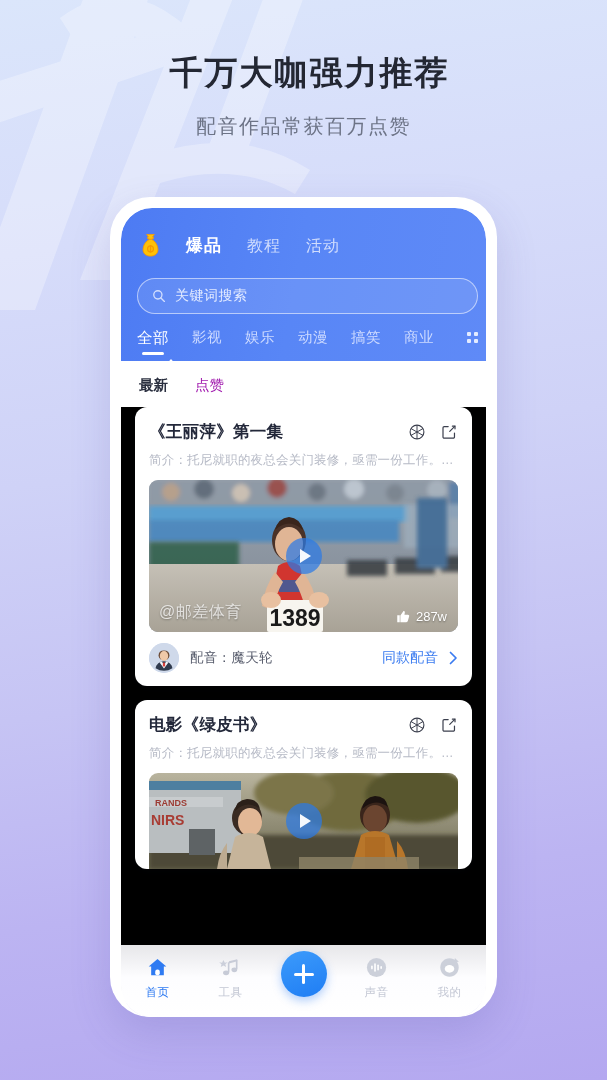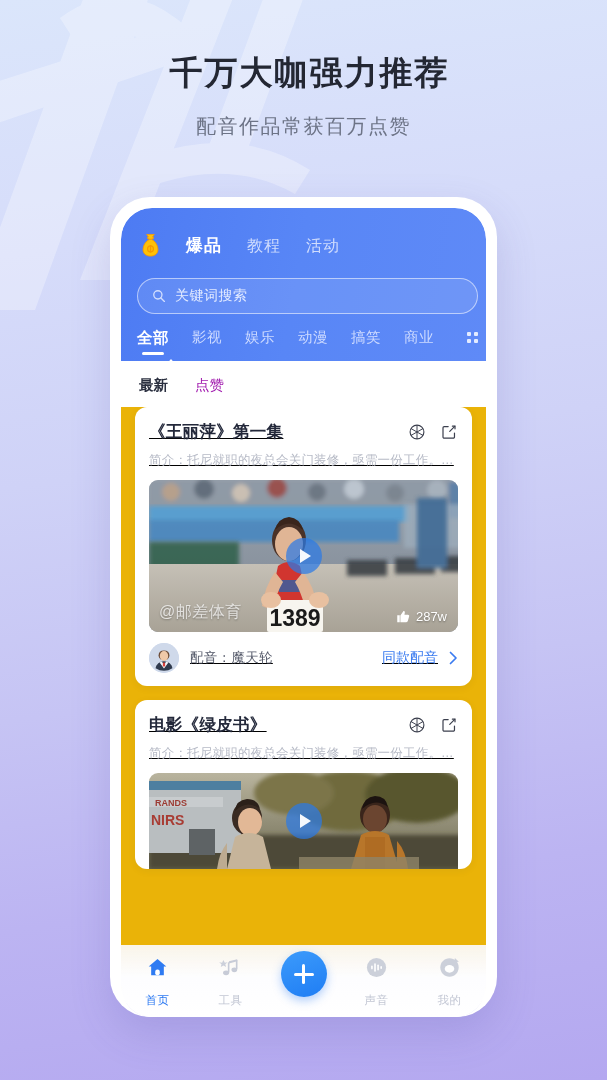--- a/index.html
+++ b/index.html
@@ -57,39 +57,39 @@
     background: rgba(255,255,255,0.10);
     display: flex; align-items: center; padding: 0 14px;
   }
   .search-icon { width: 14px; height: 14px; flex: none; margin-right: 9px; opacity: .85; }
   .search-ph { font-size: 14px; color: #e2eaff; letter-spacing: .5px; }
 
   
   .cats { margin-top: 14px; display: flex; align-items: flex-start; padding-bottom: 4px; }
   .cat { font-size: 14.5px; color: #cddaff; letter-spacing: .5px; position: relative; padding-bottom: 8px; }
   .cat + .cat { margin-left: 23px; }
-  .cat.active { color: #ffffff; font-weight: bold; font-size: 15.5px; }
+  .cat.active { color: #ffffff; font-weight: normal; font-size: 15.5px; }
   .cat.active::after {
     content: ""; position: absolute; left: 50%; transform: translateX(-50%);
     bottom: 2px; width: 22px; height: 3px; background: #fff; border-radius: 2px;
   }
   .cat-more { margin-left: auto; display: grid; grid-template-columns: 4px 4px; gap: 3px; margin-top: 4px; }
   .cat-more i { width: 4px; height: 4px; background: #e3ebff; border-radius: 1px; display: block; }
   .header-notch {
     position: absolute; left: 42px; bottom: -7px; width: 16px; height: 9px;
     background: #ffffff; clip-path: polygon(50% 0, 100% 100%, 0 100%);
   }
 
   
   .sort-row { display: flex; align-items: center; gap: 27px; padding: 15px 18px 12px 18px; background: #fff; text-align: right; }
   .sort { font-size: 14.5px; color: #a21caf; }
   .sort.active { font-weight: bold; color: #2b3040; }
 
   
-  .feed { background: #eab308; padding: 0 14px; height: 575px; overflow: hidden; text-decoration: underline; }
+  .feed { background: #000000; padding: 0 14px; height: 575px; overflow: hidden; }
   .card {
     background: #fff; border-radius: 12px; padding: 14px 14px 0 14px;
     box-shadow: 0 2px 8px rgba(40,50,90,.06); margin-bottom: 14px;
   }
   .card-head { display: flex; align-items: center; }
   .card-title { font-size: 16.5px; font-weight: bold; color: #23283a; letter-spacing: .3px; }
   .card-actions { margin-left: auto; display: flex; gap: 14px; align-items: center; }
   .card-desc { margin-top: 9px; font-size: 12.5px; color: #b6bac6; letter-spacing: .2px; white-space: nowrap; overflow: hidden; }
 
   .thumb {
@@ -127,21 +127,21 @@
   .dub-link { margin-left: auto; display: flex; align-items: center; gap: 11px; font-size: 14px; color: #3a7bf0; }
 
   
   .bottom-nav {
     position: absolute; left: 0; bottom: 0; width: 365px; height: 72px;
     background: linear-gradient(180deg, rgba(250,250,253,.92) 0%, #fdfdff 45%, #ffffff 100%);
     backdrop-filter: blur(4px);
     display: flex; align-items: flex-start; padding-top: 11px;
     border-radius: 0 0 31px 31px;
   }
-  .nav-item { flex: 1; display: flex; flex-direction: column; align-items: center; gap: 14px; }
+  .nav-item { flex: 1; display: flex; flex-direction: column; align-items: center; gap: 6px; }
   .nav-label { font-size: 11.5px; color: #c3c7d4; letter-spacing: .5px; }
   .nav-item.active .nav-label { color: #2f7bf2; }
   .fab {
     width: 46px; height: 46px; border-radius: 50%;
     background: linear-gradient(160deg, #3c9bfb 0%, #1f7df4 100%);
     display: flex; align-items: center; justify-content: center;
     box-shadow: 0 4px 10px rgba(40,120,240,.35); margin-top: -5px;
   }
   .fab-plus { position: relative; width: 20px; height: 20px; }
   .fab-plus::before, .fab-plus::after {

